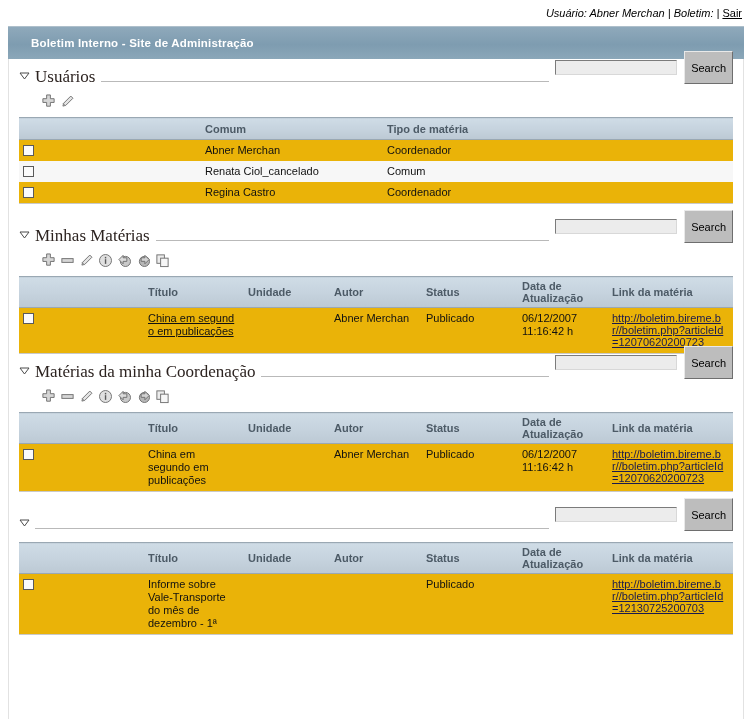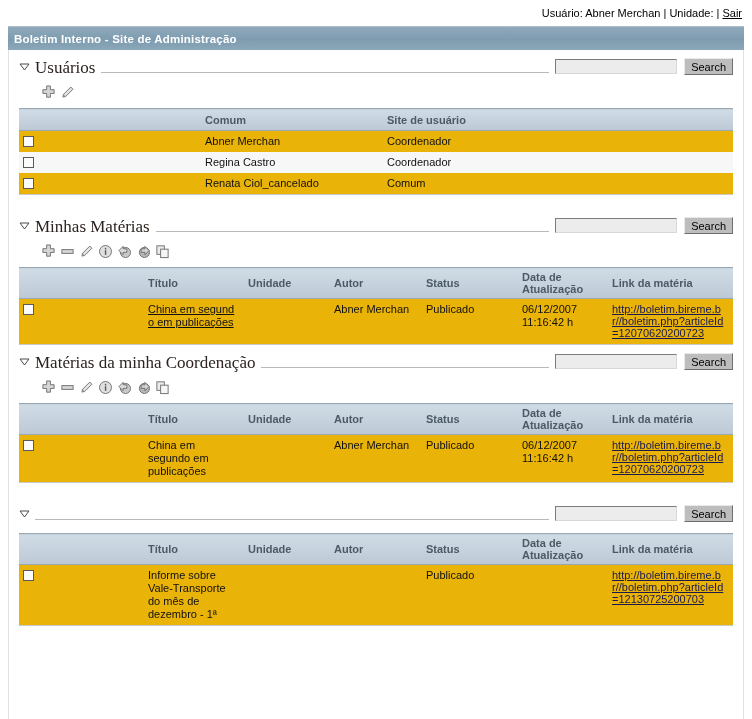--- a/index.html
+++ b/index.html
@@ -20,38 +20,38 @@
   .topbar {
     height: 26px;
     padding-right: 10px;
     display: flex;
     align-items: center;
     justify-content: flex-end;
     font-size: 11px;
     color: #000;
     box-sizing: border-box;
   }
-  .topbar .seg { white-space: pre; }
+  .topbar .seg { white-space: pre; font-style: italic; }
   .topbar a.logout {
     color: #000;
     text-decoration: underline;
   }
 
   
   .titlebar {
     margin: 0 8px 0 8px;
-    height: 24px;
+    height: 33px;
     background: linear-gradient(to bottom, #8fa9bb 0%, #7e9cb0 55%, #8ba7b9 100%);
     border-top: 1px solid #aebfcb;
     color: #ffffff;
     font-size: 11.5px;
     font-weight: bold;
     display: flex;
     align-items: center;
-    padding-left: 6px;
+    padding-left: 23px;
     box-sizing: border-box;
     letter-spacing: 0.2px;
   }
 
   
   .page {
     margin: 0 8px 12px 8px;
     border-left: 1px solid #e2e2e2;
     border-right: 1px solid #e2e2e2;
     border-bottom: 1px solid #e2e2e2;
@@ -109,21 +109,21 @@
     border: 1px solid;
     border-color: #7b7b7b #d8d8d8 #d8d8d8 #7b7b7b;
     font-family: "Liberation Sans", sans-serif;
     font-size: 11px;
     padding: 0 2px;
     box-sizing: border-box;
     outline: none;
   }
   button.search-btn {
     margin-left: 7px;
-    height: 17px;
+    height: 33px;
     min-width: 48px;
     background: #bdbdbd;
     border: 1px solid;
     border-color: #e9e9e9 #6e6e6e #6e6e6e #e9e9e9;
     font-family: "Liberation Sans", sans-serif;
     font-size: 11px;
     color: #000;
     padding: 0 6px;
     line-height: 14px;
     cursor: pointer;
@@ -213,21 +213,21 @@
   .u-tipo { width: 350px; }
 
   .gap-after { height: 14px; }
 </style>
 </head>
 <body>
 
 <div class="topbar">
   <span class="seg">Usuário: Abner Merchan</span>
   <span class="seg"> | </span>
-  <span class="seg">Unidade:</span>
+  <span class="seg">Boletim:</span>
   <span class="seg"> | </span>
   <a href="#" class="logout">Sair</a>
 </div>
 
 <div class="titlebar">
   <span>Boletim Interno - Site de Administração</span>
 </div>
 
 <div class="page">
 
@@ -252,44 +252,44 @@
         <path d="M11.5 2.2 l2.3 2.3 -7.6 7.6 -3.1 0.8 0.8 -3.1 z" fill="#e4e4e4" stroke="#6f6f6f" stroke-width="1"></path>
         <path d="M3.1 9.8 l3.1 3.1" stroke="#8c8c8c" stroke-width="1" fill="none"></path>
       </svg>
     </div>
 
     <table class="grid">
       <thead>
         <tr>
           <th class="cb-cell"></th>
           <th class="u-nome">Comum</th>
-          <th class="u-tipo">Site de usuário</th>
+          <th class="u-tipo">Tipo de matéria</th>
         </tr>
       </thead>
       <tbody>
         <tr>
           <td class="cb-cell">
             <span class="cbx"></span>
           </td>
           <td>Abner Merchan</td>
           <td>Coordenador</td>
         </tr>
         <tr>
           <td class="cb-cell">
             <span class="cbx"></span>
           </td>
+          <td>Renata Ciol_cancelado</td>
+          <td>Comum</td>
+        </tr>
+        <tr>
+          <td class="cb-cell">
+            <span class="cbx"></span>
+          </td>
           <td>Regina Castro</td>
           <td>Coordenador</td>
-        </tr>
-        <tr>
-          <td class="cb-cell">
-            <span class="cbx"></span>
-          </td>
-          <td>Renata Ciol_cancelado</td>
-          <td>Comum</td>
         </tr>
       </tbody>
     </table>
     <div class="gap-after"></div>
   </div>
 
   <div class="section">
     <div class="sec-head">
       <svg class="caret" viewBox="0 0 11 11">
         <polygon points="1,3 10,3 5.5,9" fill="none" stroke="#4b4b4b" stroke-width="1"></polygon>

